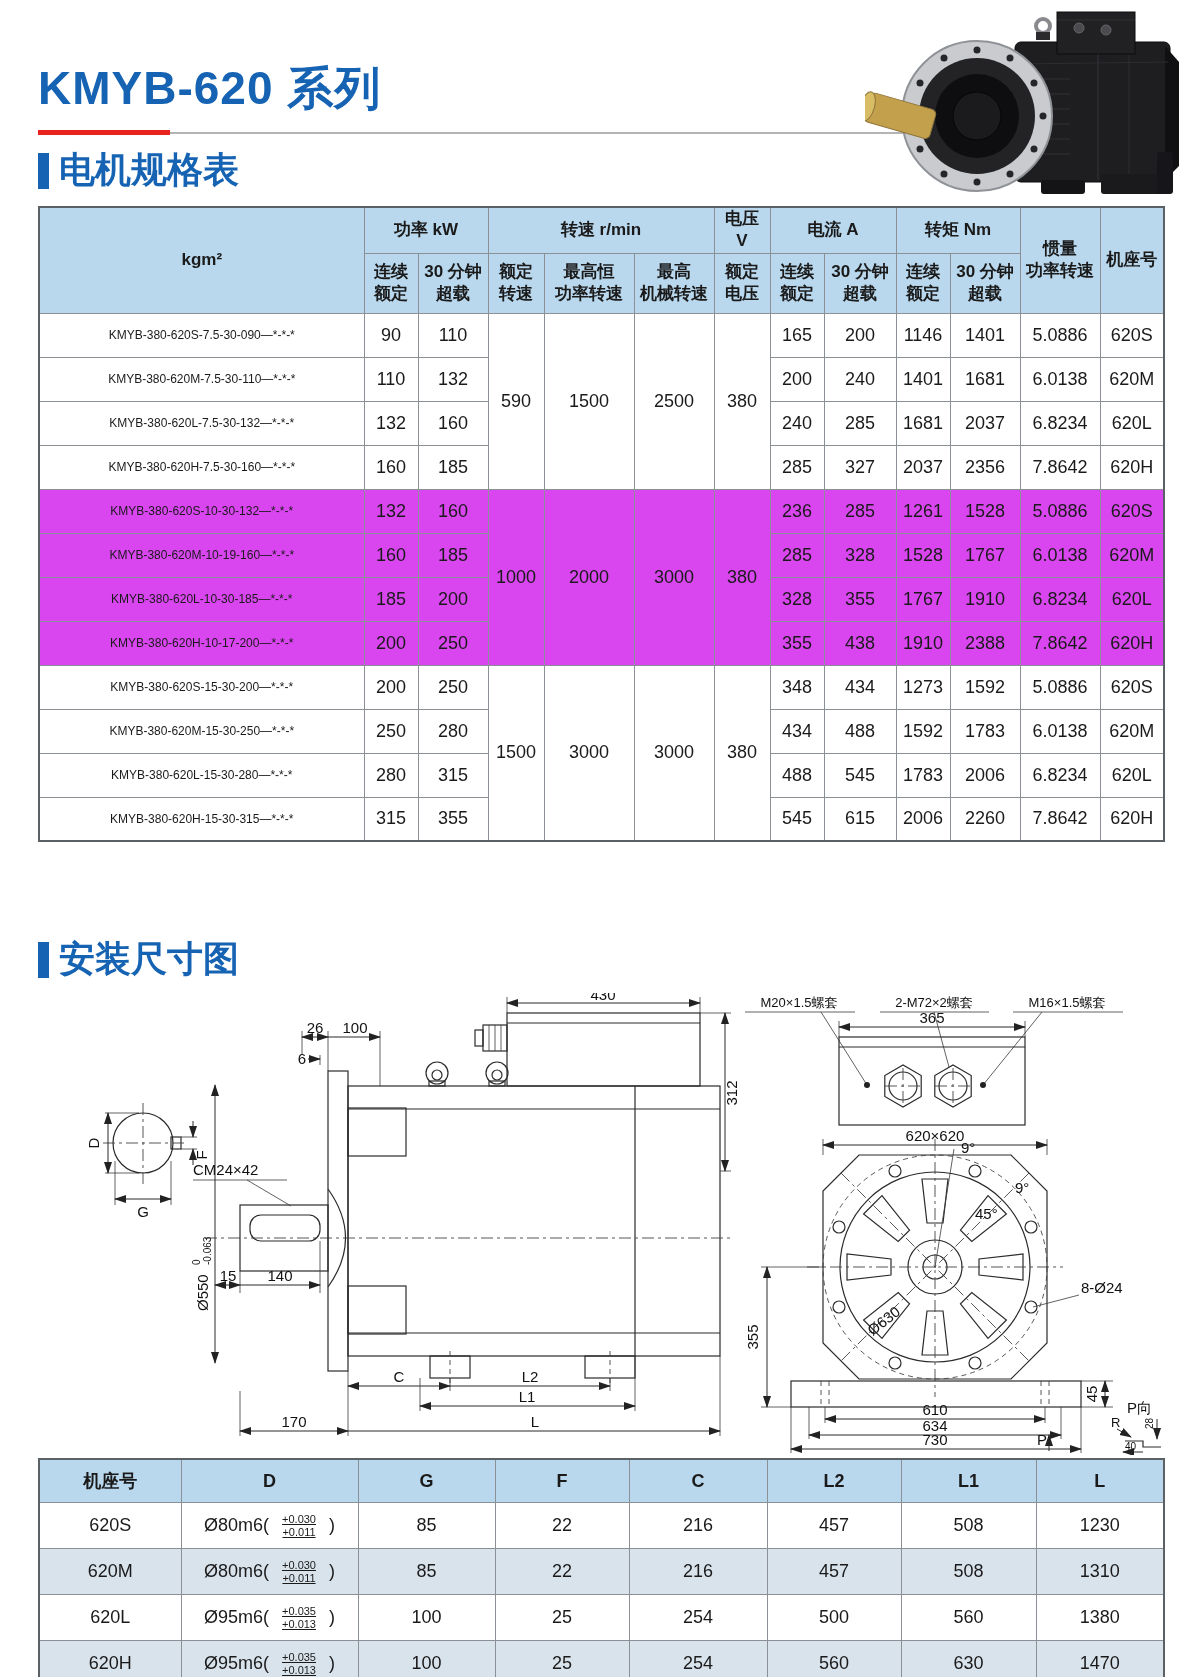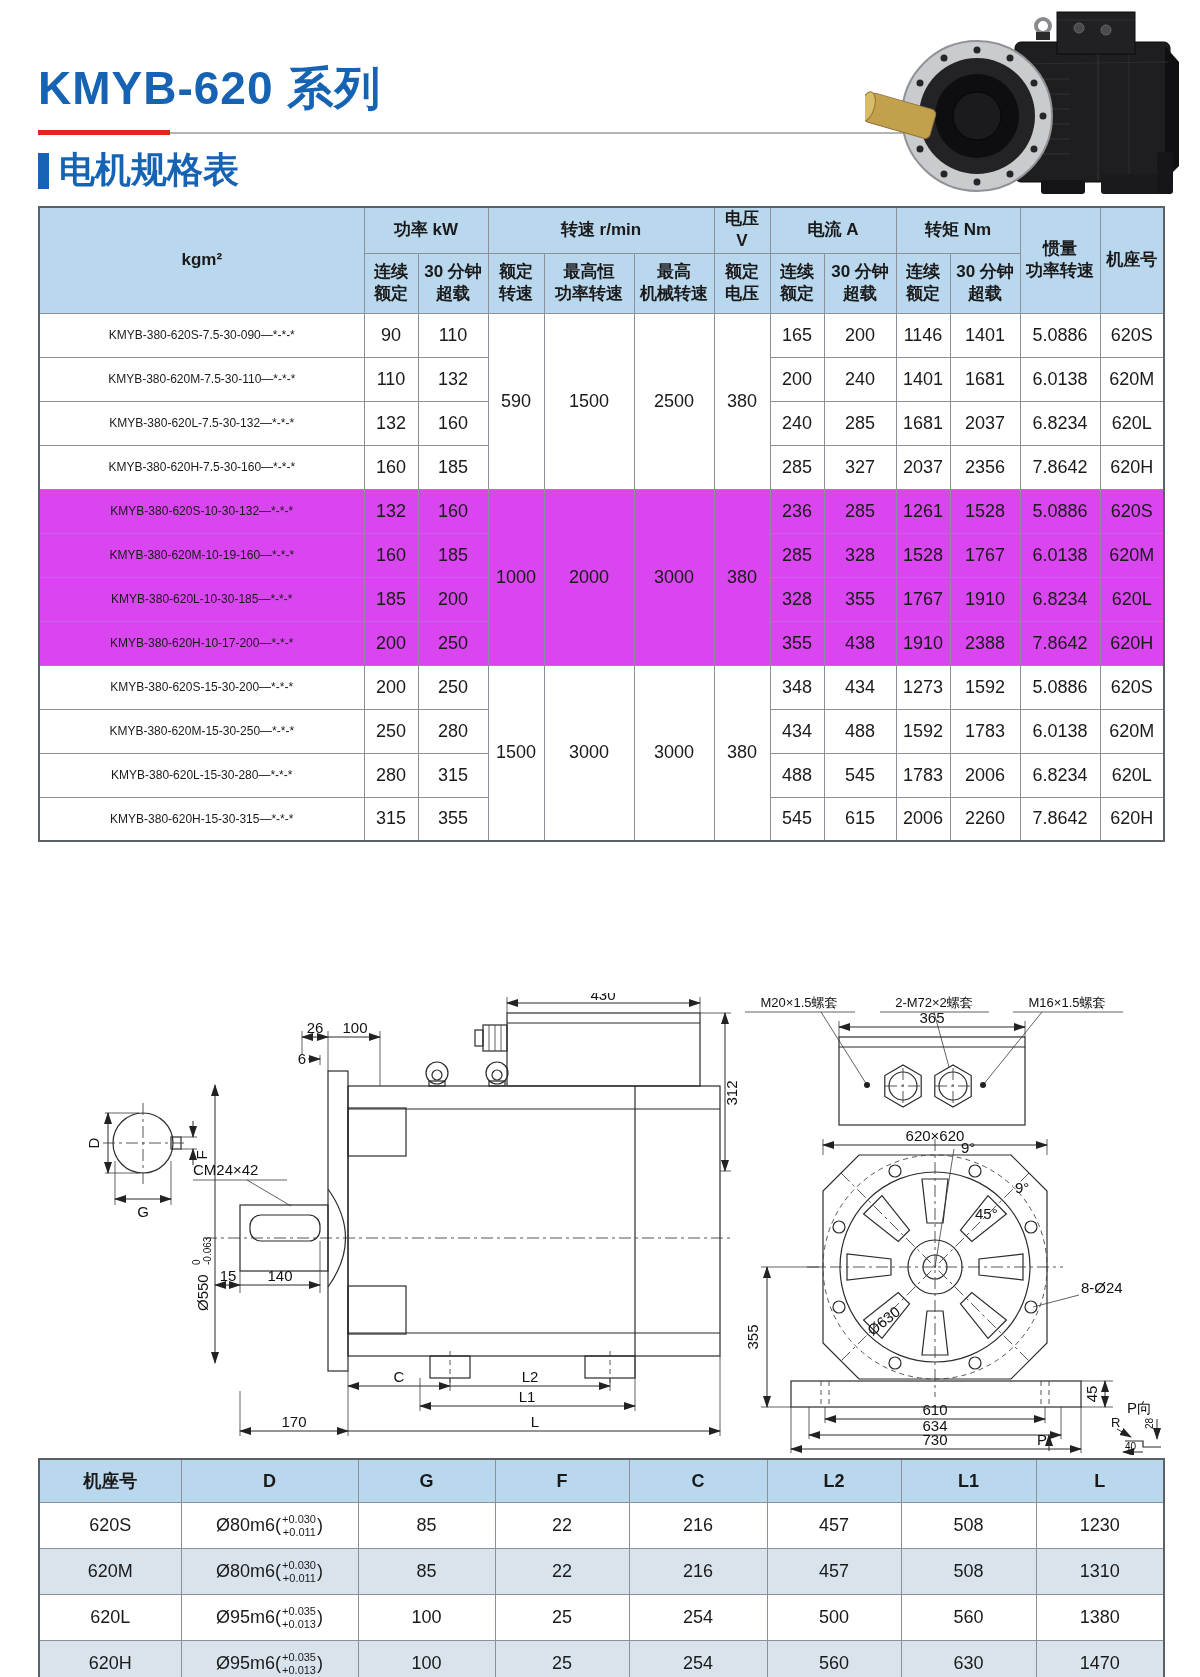--- a/index.html
+++ b/index.html
@@ -20,21 +20,21 @@
   .spec .hd{background:#b9d8ee;font-weight:600;font-size:17px;white-space:pre-line;line-height:1.3;}
   .hr1{height:46px;} .hr2{height:60px;} .dr{height:44px;}
   .spec .model{font-size:12px;}
   .g2 td{background:#d946ef;}
 
   .dims{position:absolute;left:38px;top:1458px;width:1125px;border:2px solid #5c6166;}
   .dims td{border:1px solid #8a9096;text-align:center;vertical-align:middle;font-size:18px;padding:0;height:45px;}
   .dims .hd{background:#b9d8ee;font-weight:600;height:42px;font-size:18px;}
   .dims .alt td{background:#d9e3ec;}
   .dcell{display:inline-flex;align-items:center;justify-content:center;}
-  .tol{display:inline-flex;flex-direction:column;font-size:11px;line-height:1.15;margin:0 1px;text-align:right;}
+  .tol{display:inline-flex;flex-direction:column;font-size:11px;line-height:1.15;margin:0 13px;text-align:center;text-decoration:underline;}
 
   svg.cad{position:absolute;}
   .ln{stroke:#2b2b2b;stroke-width:1.2;fill:none;}
   .lnthin{stroke:#3a3a3a;stroke-width:0.8;fill:none;}
   .dim{stroke:#2b2b2b;stroke-width:1;fill:none;}
   .cl{stroke:#444;stroke-width:0.9;fill:none;stroke-dasharray:12 4 3 4;}
   .dsh{stroke:#444;stroke-width:0.9;fill:none;stroke-dasharray:5 4;}
   .dt{font-size:15px;fill:#111;font-family:"Liberation Sans",sans-serif;}
   .ct{font-size:13px;fill:#111;font-family:"Liberation Sans",sans-serif;}
   .sm{font-size:10px;fill:#111;}
@@ -296,20 +296,24 @@
       <td>545</td>
       <td>615</td>
       <td>2006</td>
       <td>2260</td>
       <td>7.8642</td>
       <td>620H</td>
     </tr>
   </tbody>
     </table>
 
+  <div class="sec sec2">
+    <div class="sec-bar"></div>
+    <div class="sec-title">安装尺寸图</div>
+  </div>
 
   <svg class="cad" width="665" height="460" viewBox="0 0 665 460" style="left:75px;top:993px;">
     <defs>
       <marker id="ar1" markerWidth="12" markerHeight="10" refX="11" refY="5" orient="auto-start-reverse" markerUnits="userSpaceOnUse">
         <path d="M0,1 L12,5 L0,9 Z" fill="#222"></path>
       </marker>
       <pattern id="hat" width="6" height="6" patternTransform="rotate(45)" patternUnits="userSpaceOnUse">
         <line x1="0" y1="0" x2="0" y2="6" stroke="#555" stroke-width="1.2"></line>
       </pattern>
     </defs>

